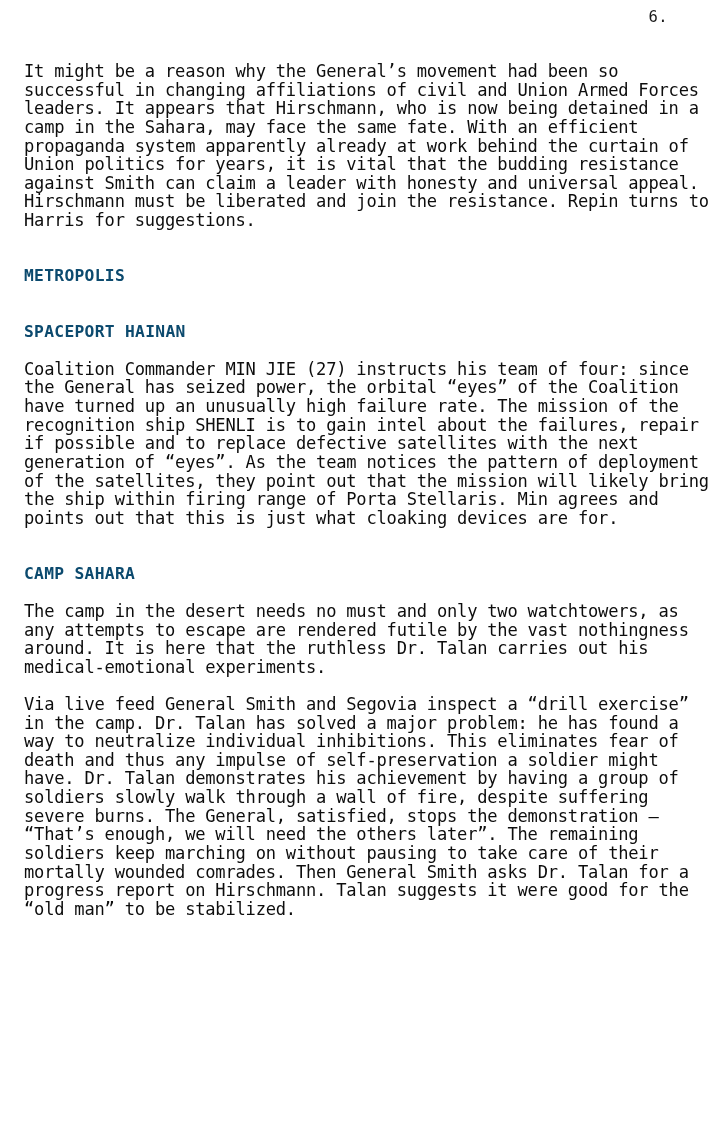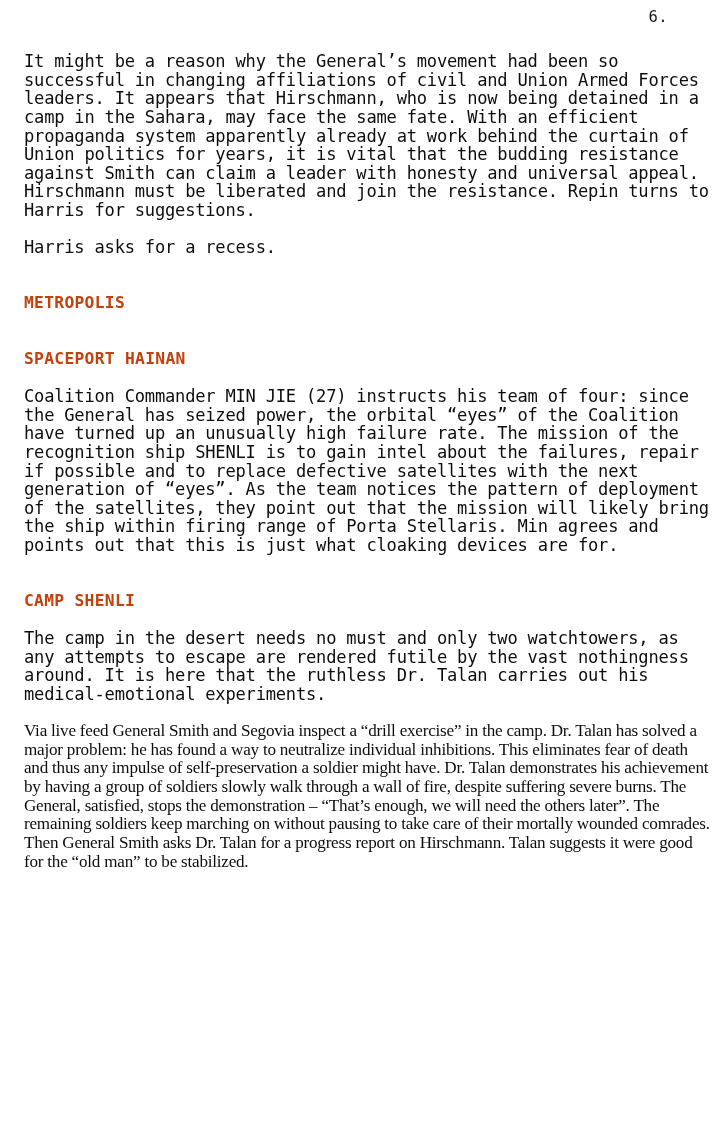--- a/index.html
+++ b/index.html
@@ -35,82 +35,80 @@
     font-family: "DejaVu Sans Mono", "Liberation Mono", monospace;
     font-size: 15.5px;
     line-height: 18.6px;
     color: #1a1a1a;
     letter-spacing: 0.4px;
   }
 
   .body-block {
     position: absolute;
     left: 24px;
-    top: 52px;
+    top: 62px;
     width: 690px;
   }
 
   .para {
     font-family: "DejaVu Sans Mono", "Liberation Mono", monospace;
     font-size: 17.1px;
     line-height: 18.62px;
     letter-spacing: -0.22px;
     color: #0d0d0d;
     white-space: pre-wrap;
     word-spacing: 0px;
     margin: 0 0 18.6px 0;
     text-align: left;
   }
 
   .para:last-child {
     margin-bottom: 10px;
-    font-family: Liberation Serif, serif;
   }
 
   .scene-heading {
     font-family: "DejaVu Sans Mono", "Liberation Mono", monospace;
     font-size: 16.3px;
     line-height: 18.62px;
     font-weight: bold;
     letter-spacing: 0.3px;
-    color: #c2410c;
+    color: #0c4a6e;
     white-space: pre;
     margin: 0 0 18.6px 0;
   }
 
   .spacer-pre-heading {
     height: 18.6px;
   }
 </style>
 </head>
 <body>
 
 <div class="page">
 
   <div class="page-number">6.</div>
 
   <div class="body-block">
 
     <p class="para">It might be a reason why the General’s movement had been so successful in changing affiliations of civil and Union Armed Forces leaders. It appears that Hirschmann, who is now being detained in a camp in the Sahara, may face the same fate. With an efficient propaganda system apparently already at work behind the curtain of Union politics for years, it is vital that the budding resistance against Smith can claim a leader with honesty and universal appeal. Hirschmann must be liberated and join the resistance. Repin turns to Harris for suggestions.</p>
 
-    <p class="para">Harris asks for a recess.</p>
 
     <div class="spacer-pre-heading"></div>
 
     <div class="scene-heading">METROPOLIS</div>
 
 
     <div class="spacer-pre-heading"></div>
 
     <div class="scene-heading">SPACEPORT HAINAN</div>
 
     <p class="para">Coalition Commander MIN JIE (27) instructs his team of four: since the General has seized power, the orbital “eyes” of the Coalition have turned up an unusually high failure rate. The mission of the recognition ship SHENLI is to gain intel about the failures, repair if possible and to replace defective satellites with the next generation of “eyes”. As the team notices the pattern of deployment of the satellites, they point out that the mission will likely bring the ship within firing range of Porta Stellaris. Min agrees and points out that this is just what cloaking devices are for.</p>
 
     <div class="spacer-pre-heading"></div>
 
-    <div class="scene-heading">CAMP SHENLI</div>
+    <div class="scene-heading">CAMP SAHARA</div>
 
     <p class="para">The camp in the desert needs no must and only two watchtowers, as any attempts to escape are rendered futile by the vast nothingness around. It is here that the ruthless Dr. Talan carries out his medical-emotional experiments.</p>
 
     <p class="para">Via live feed General Smith and Segovia inspect a “drill exercise” in the camp. Dr. Talan has solved a major problem: he has found a way to neutralize individual inhibitions. This eliminates fear of death and thus any impulse of self-preservation a soldier might have. Dr. Talan demonstrates his achievement by having a group of soldiers slowly walk through a wall of fire, despite suffering severe burns. The General, satisfied, stops the demonstration – “That’s enough, we will need the others later”. The remaining soldiers keep marching on without pausing to take care of their mortally wounded comrades. Then General Smith asks Dr. Talan for a progress report on Hirschmann. Talan suggests it were good for the “old man” to be stabilized.</p>
 
   </div>
 </div>
 
 </body></html>

